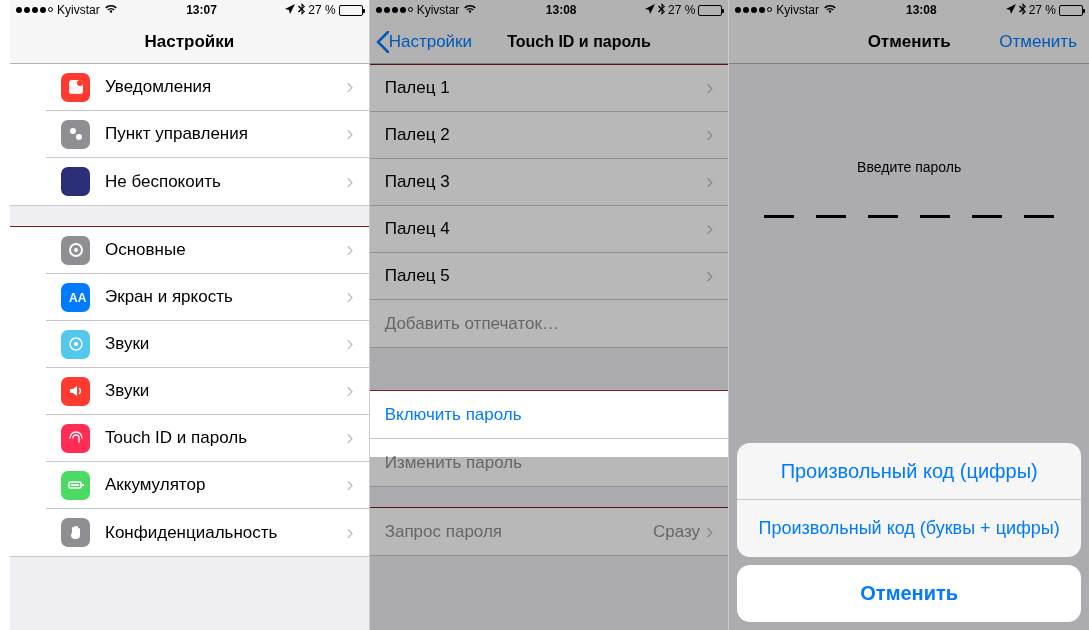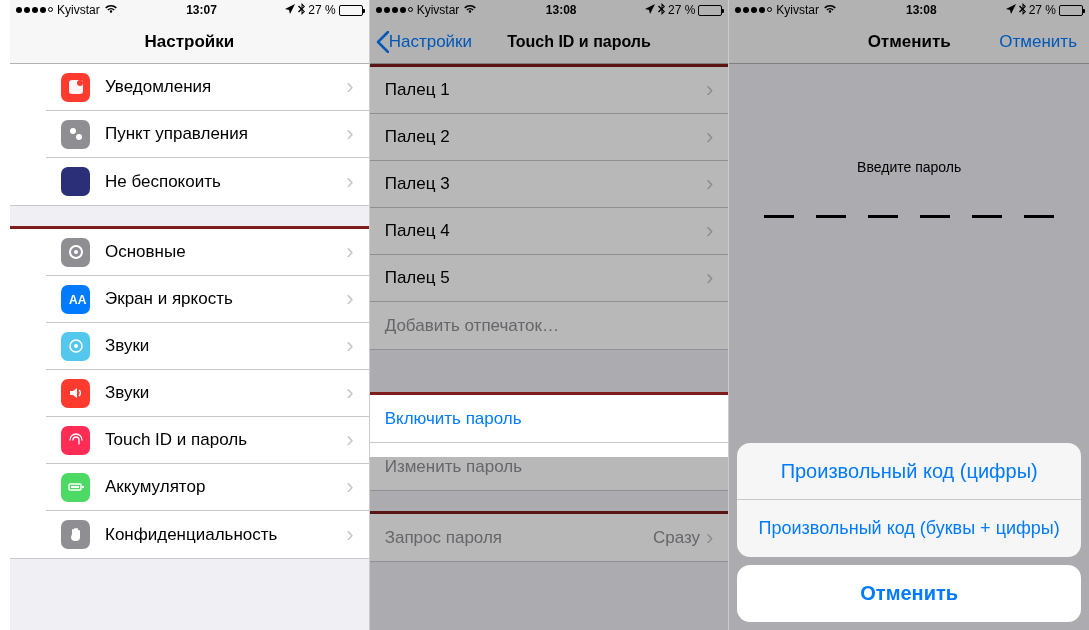--- a/index.html
+++ b/index.html
@@ -20,21 +20,21 @@
 .battery-fill { height: 100%; width: 27%; background: #000; }
 
 
 .nav-bar { height: 44px; background: #f7f7f7; border-bottom: 1px solid #b2b2b2; display: flex; align-items: center; position: relative; }
 .nav-title { position: absolute; left: 0; right: 0; text-align: center; font-size: 17px; font-weight: 600; pointer-events: none; }
 .nav-back { display: flex; align-items: center; color: #007aff; font-size: 17px; padding-left: 6px; cursor: pointer; z-index: 1; }
 .nav-back svg { width: 13px; height: 22px; }
 .nav-action { position: absolute; right: 12px; color: #007aff; font-size: 17px; cursor: pointer; }
 
 
-.list-group { margin-top: 0; background: #fff; border-top: 3px solid #7f1d1d; border-bottom: 1px solid #c8c7cc; }
+.list-group { margin-top: 0; background: #fff; border-top: 1px solid #7f1d1d; border-bottom: 1px solid #c8c7cc; }
 .list-group.spaced { margin-top: 20px; }
 .cell { min-height: 47px; display: flex; align-items: center; padding: 0 15px; border-bottom: 1px solid #c8c7cc; position: relative; cursor: pointer; background: #fff; }
 .cell:last-child { border-bottom: none; }
 .cell.selected { background: #fff; }
 .cell .icon-box { width: 29px; height: 29px; border-radius: 7px; margin-right: 15px; display: flex; align-items: center; justify-content: center; flex-shrink: 0; }
 .cell-label { font-size: 17px; flex: 1; color: #000; }
 .cell-value { font-size: 17px; color: #8e8e93; margin-right: 6px; }
 .chevron { color: #c7c7cc; font-size: 22px; font-weight: 300; }
 .cell.blue .cell-label { color: #007aff; }
 .cell.dim .cell-label { color: #8e8e93; }

